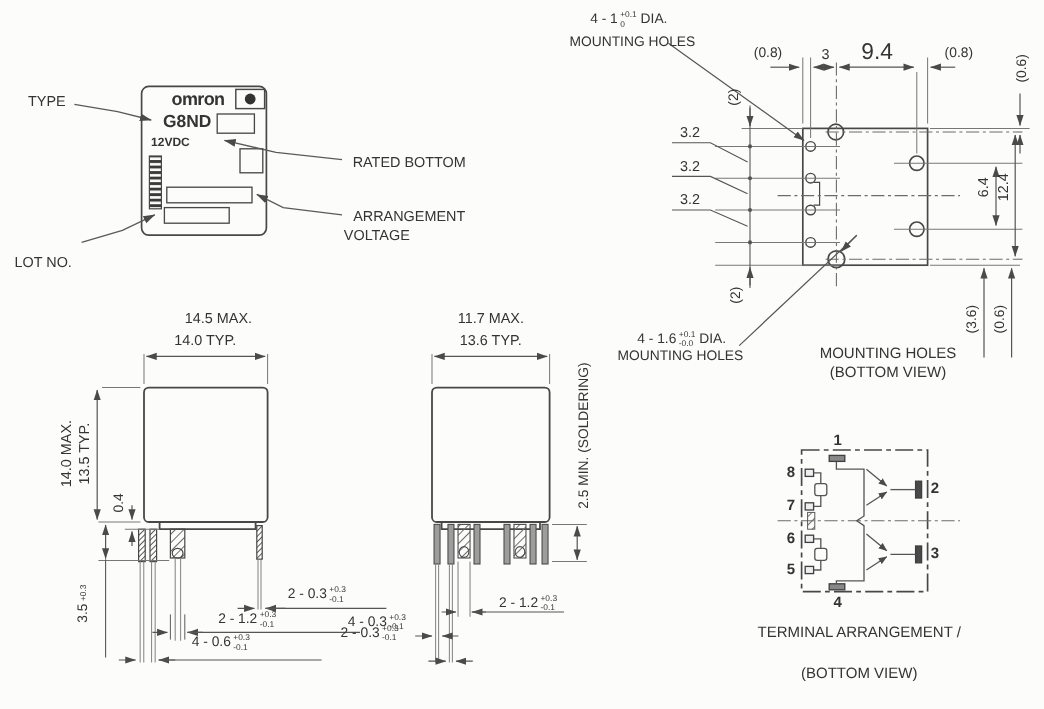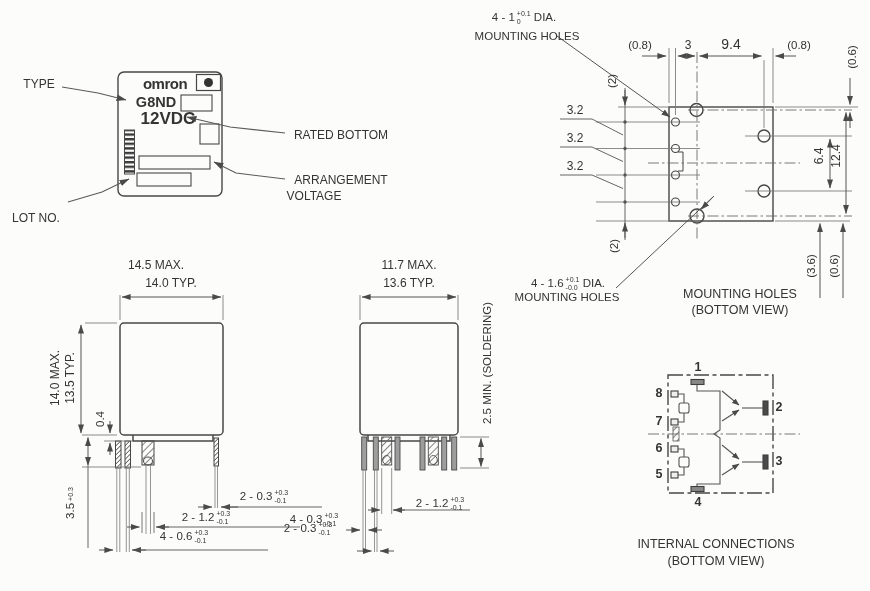--- a/index.html
+++ b/index.html
@@ -2,21 +2,21 @@
 <html><head>
 <meta charset="utf-8">
 <style>
   html,body{margin:0;padding:0;background:#fff;}
   .page{position:relative;width:870px;height:591px;background:#fcfcfb;overflow:hidden;
         font-family:"Liberation Sans",sans-serif;color:#343434;}
   svg.art{position:absolute;left:0;top:0;}
   .lbl{position:absolute;white-space:nowrap;font-size:11.5px;color:#343434;
        transform:translate(-50%,-50%);line-height:1.1;text-align:center;}
   .v{transform:translate(-50%,-50%) rotate(-90deg);}
-  .f12{font-size:12px}.f125{font-size:12.5px}.f14{font-size:14px}
+  .f12{font-size:12px}.f125{font-size:12.5px}.f14{font-size:19px}
   .b{font-weight:bold}
   .dim{display:inline-flex;align-items:center;}
   .tol{display:inline-flex;flex-direction:column;justify-content:center;
        font-size:7px;line-height:7.5px;margin-left:2px;text-align:left;}
   .pin{font-weight:bold;font-size:12.5px;}
 </style>
 </head>
 <body>
 
 <div class="page">
@@ -265,21 +265,21 @@
   </g>
 </svg>
 
   <div class="lbl f12" style="left:39px;top:85px">TYPE</div>
   <div class="lbl f12" style="left:36px;top:219px">LOT NO.</div>
   <div class="lbl f12" style="left:341px;top:136px">RATED BOTTOM</div>
   <div class="lbl f12" style="left:341px;top:181px">ARRANGEMENT</div>
   <div class="lbl f12" style="left:314px;top:197px">VOLTAGE</div>
   <div class="lbl b" style="left:165px;top:84px;font-size:15px;letter-spacing:-0.5px">omron</div>
   <div class="lbl b" style="left:156px;top:103px;font-size:14.5px">G8ND</div>
-  <div class="lbl b" style="left:168px;top:119px;font-size:17px">12VDC</div>
+  <div class="lbl b" style="left:142px;top:119px;font-size:10px">12VDC</div>
 
   <div class="lbl" style="left:524px;top:17px">
     <span class="dim"><span>4 - 1</span><span class="tol">
           <span>+0.1</span>
           <span>0</span>
         </span>&nbsp;<span>DIA.</span></span>
   </div>
   <div class="lbl" style="left:527px;top:36px">MOUNTING HOLES</div>
   <div class="lbl" style="left:568px;top:283px">
     <span class="dim"><span>4 - 1.6</span><span class="tol">
@@ -299,21 +299,21 @@
   <div class="lbl v" style="left:811px;top:266px">(3.6)</div>
   <div class="lbl v" style="left:834px;top:266px">(0.6)</div>
   <div class="lbl v" style="left:612px;top:81px">(2)</div>
   <div class="lbl v" style="left:614px;top:246px">(2)</div>
   <div class="lbl f12" style="left:575px;top:111px">3.2</div>
   <div class="lbl f12" style="left:575px;top:139px">3.2</div>
   <div class="lbl f12" style="left:575px;top:167px">3.2</div>
   <div class="lbl f125" style="left:740px;top:295px">MOUNTING HOLES</div>
   <div class="lbl f125" style="left:740px;top:311px">(BOTTOM VIEW)</div>
 
-  <div class="lbl f12" style="left:156px;top:266px">14.5 MAX.</div>
+  <div class="lbl f12" style="left:182px;top:266px">14.5 MAX.</div>
   <div class="lbl f12" style="left:171px;top:284px">14.0 TYP.</div>
   <div class="lbl v f12" style="left:56px;top:378px">14.0 MAX.</div>
   <div class="lbl v f12" style="left:71px;top:378px">13.5 TYP.</div>
   <div class="lbl v" style="left:100px;top:419px">0.4</div>
   <div class="lbl v" style="left:70px;top:503px">
     <span class="dim">
         <span>3.5</span>
         <span class="tol">
           <span>+0.3</span>
           <span></span>
@@ -380,16 +380,16 @@
   </div>
 
   <div class="lbl pin" style="left:698px;top:368px">1</div>
   <div class="lbl pin" style="left:659px;top:394px">8</div>
   <div class="lbl pin" style="left:659px;top:422px">7</div>
   <div class="lbl pin" style="left:659px;top:449px">6</div>
   <div class="lbl pin" style="left:659px;top:475px">5</div>
   <div class="lbl pin" style="left:698px;top:503px">4</div>
   <div class="lbl pin" style="left:779px;top:408px">2</div>
   <div class="lbl pin" style="left:779px;top:462px">3</div>
-  <div class="lbl f125" style="left:716px;top:545px">INTERNAL CONNECTIONS</div>
+  <div class="lbl f125" style="left:716px;top:528px">TERMINAL ARRANGEMENT /</div>
   <div class="lbl f125" style="left:716px;top:562px">(BOTTOM VIEW)</div>
 
 </div>
 
 </body></html>

